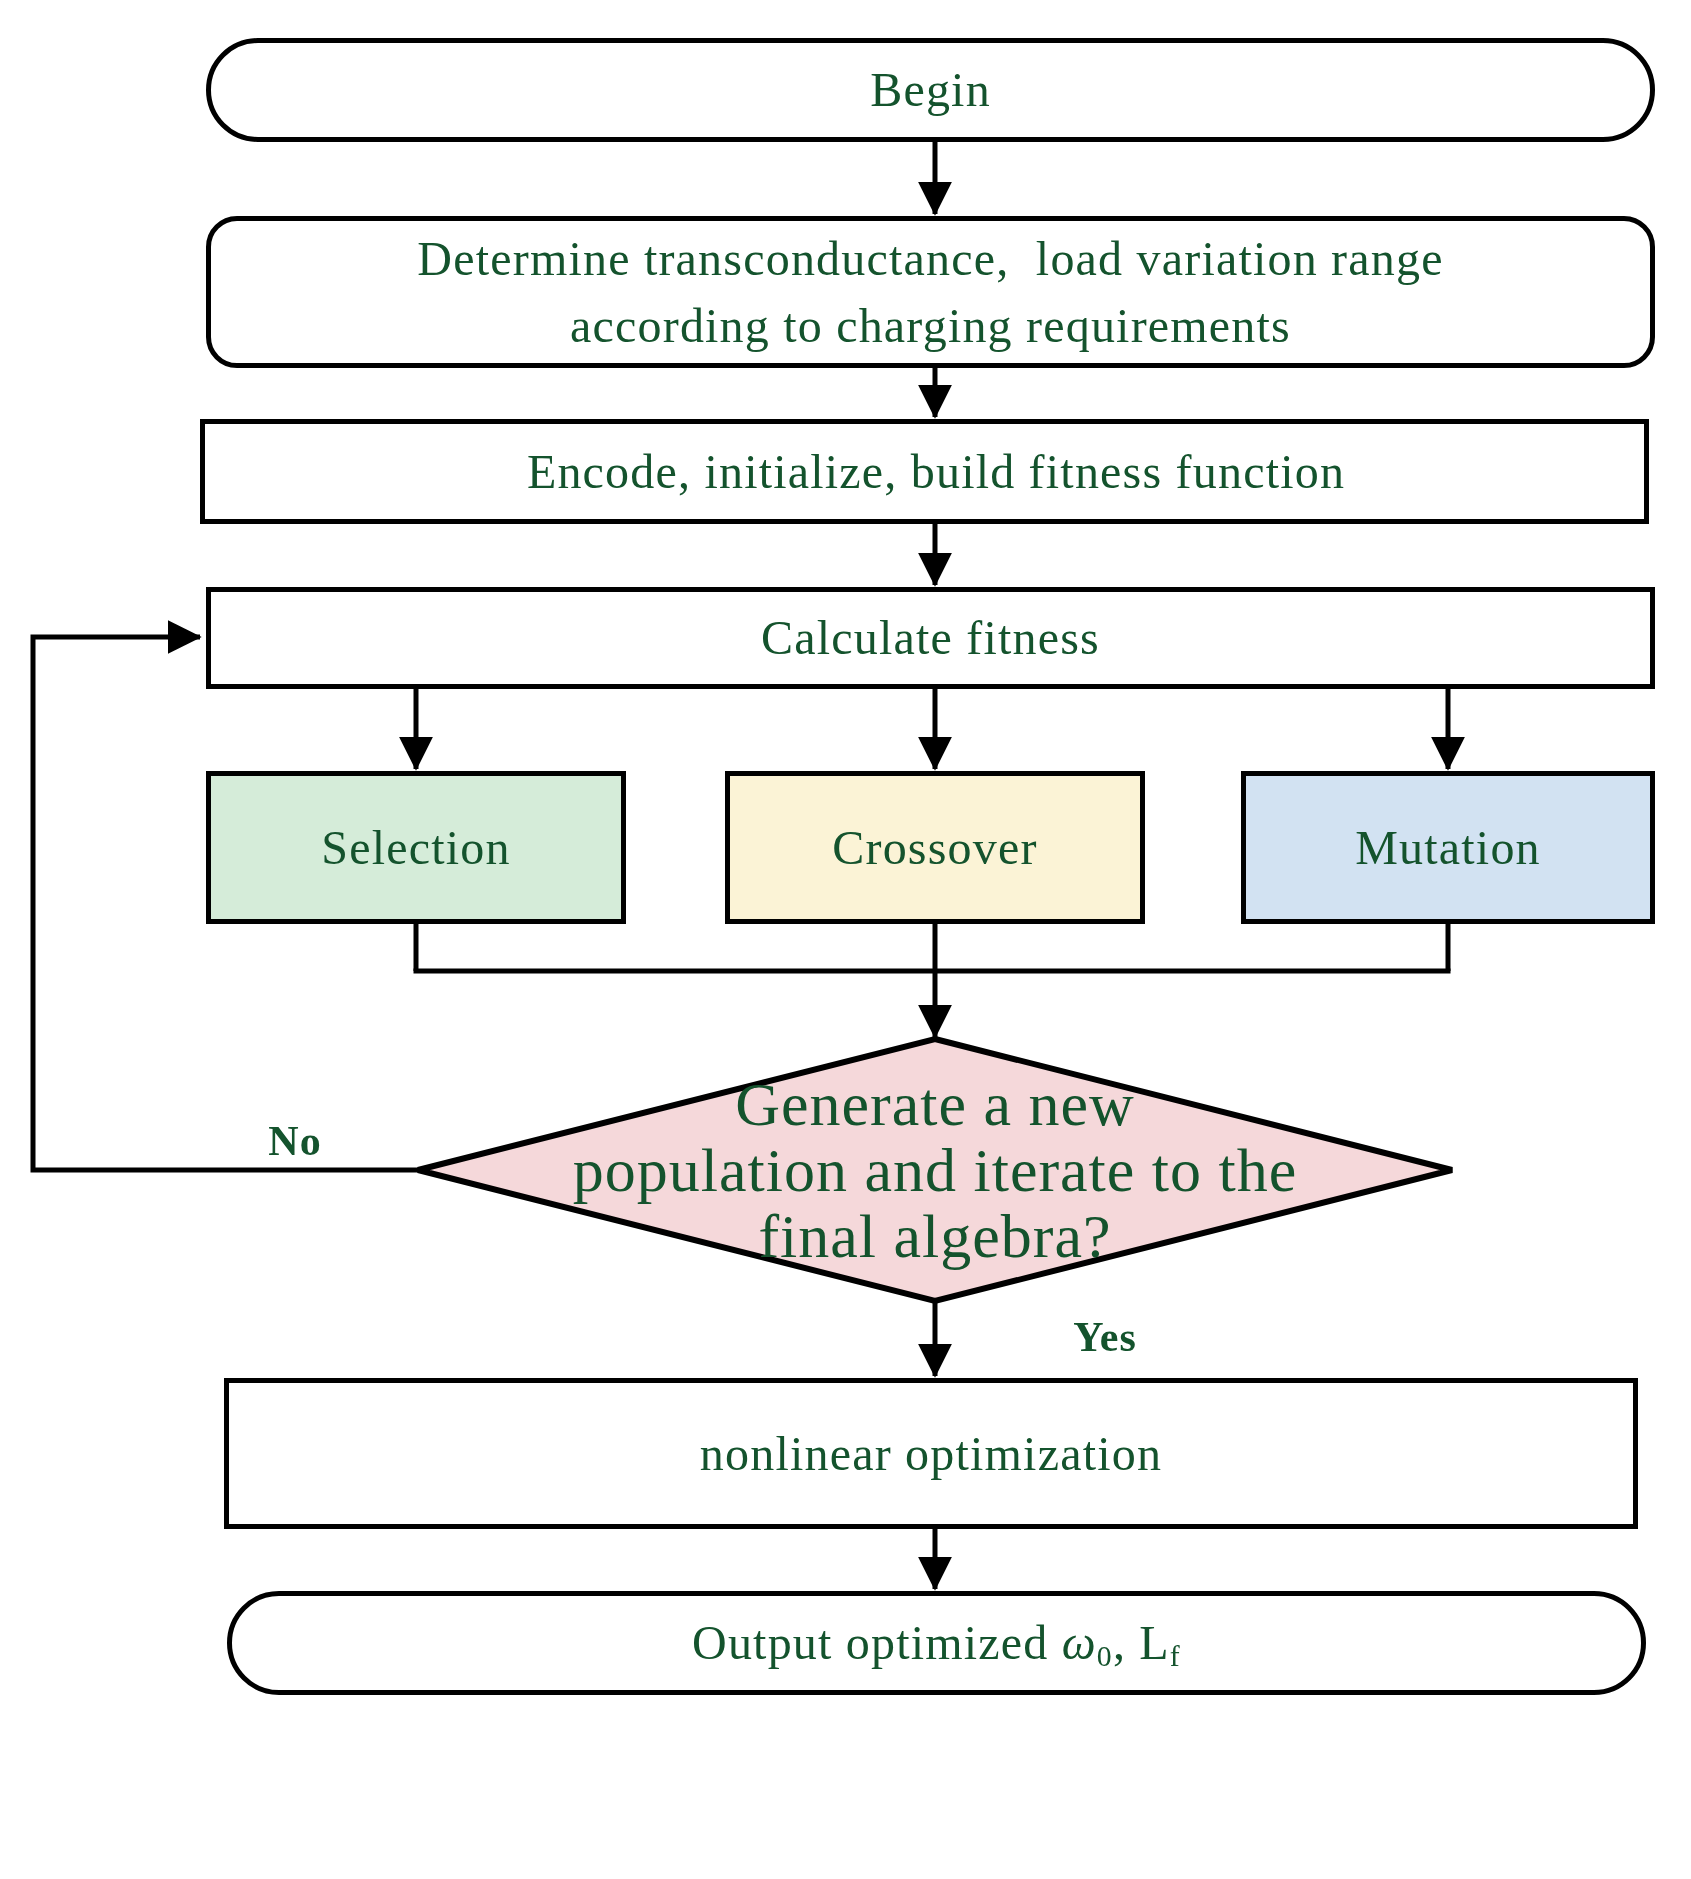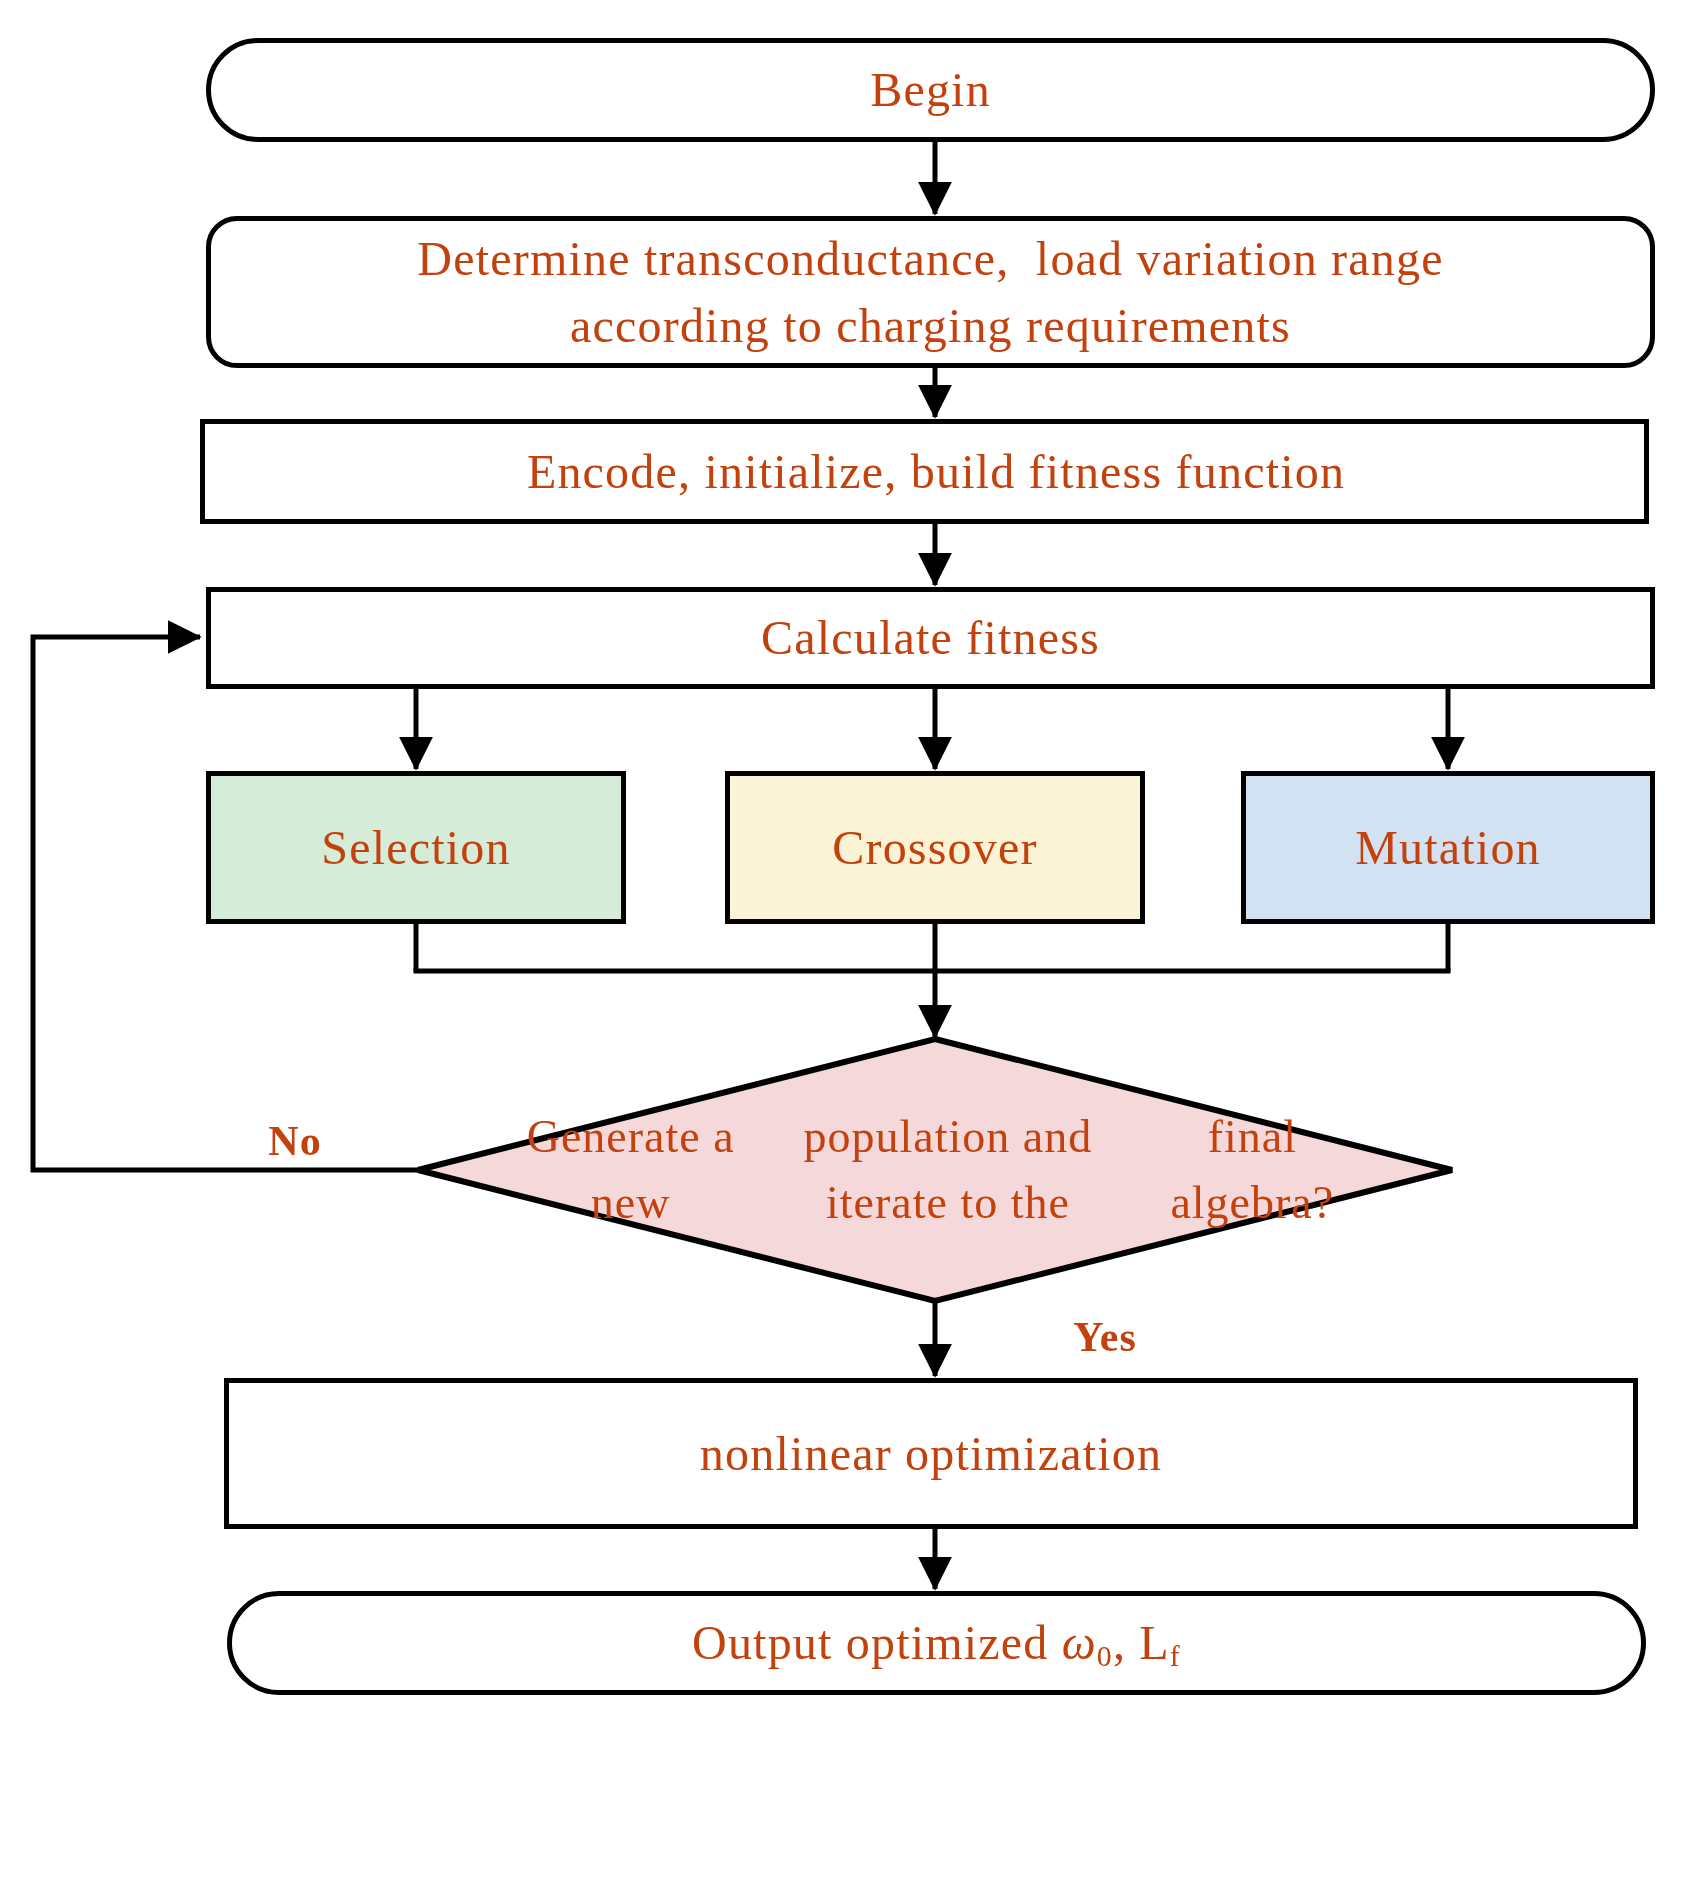--- a/index.html
+++ b/index.html
@@ -6,21 +6,21 @@
     margin: 0;
     padding: 0;
     background: #ffffff;
   }
   .canvas {
     position: relative;
     width: 1691px;
     height: 1879px;
     background: #ffffff;
     font-family: "Liberation Serif", "DejaVu Serif", serif;
-    color: #c2410c;
+    color: #14532d;
     overflow: hidden;
   }
   .overlay {
     position: absolute;
     left: 0;
     top: 0;
     width: 1691px;
     height: 1879px;
   }
   .node {
@@ -41,23 +41,23 @@
   .freefloat {
     position: absolute;
     display: flex;
     align-items: center;
     justify-content: center;
     text-align: center;
     background: transparent;
     border: none;
   }
   .diamond-text {
-    font-size: 46px;
+    font-size: 62px;
     line-height: 66px;
-    flex-direction: row;
+    flex-direction: column;
     letter-spacing: 1px;
   }
   .branch-label {
     font-weight: bold;
     font-size: 42px;
     letter-spacing: 1px;
   }
   .pre { white-space: pre-wrap; }
   .sub {
     font-size: 0.62em;

